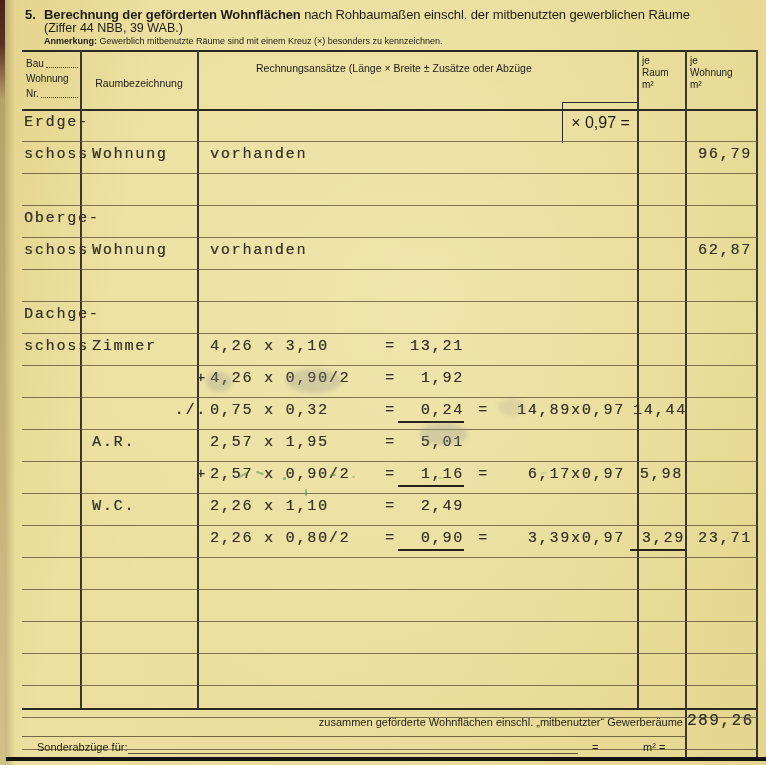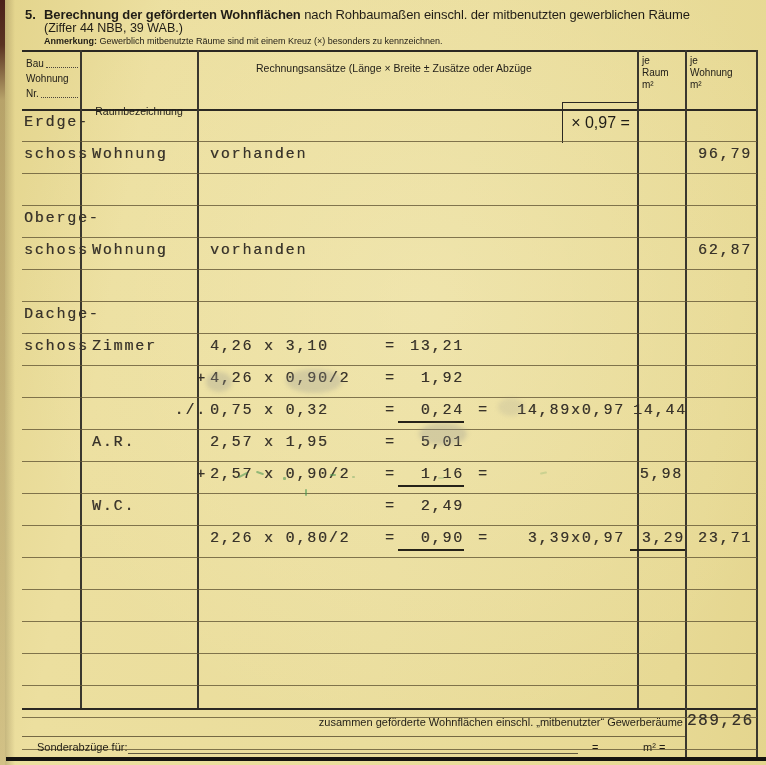--- a/index.html
+++ b/index.html
@@ -30,21 +30,21 @@
   
   .hline{position:absolute;background:#2b2822;}
   .thinline{position:absolute;background:rgba(95,84,52,.85);}
   .vline{position:absolute;width:1.5px;background:#3a372e;}
 
   
   .hdr{position:absolute;font-size:10px;line-height:12px;color:#23201a;}
   .col1hdr{left:26px;top:55px;width:52px;}
   .col1hdr .row{display:flex;align-items:flex-end;height:15px;}
   .leader{flex:1;border-bottom:1px dotted #4a443a;margin-left:2px;margin-bottom:2px;}
-  .col2hdr{left:82px;top:77px;width:114px;text-align:center;font-size:10.5px;margin-top:28px;}
+  .col2hdr{left:82px;top:77px;width:114px;text-align:center;font-size:10.5px;}
   .col3hdr{left:256px;top:62px;font-size:10.5px;line-height:13px;}
   .factorbox{position:absolute;left:562px;top:72px;width:75px;height:40px;
     border-top:1.5px solid #2b2822;border-left:1.5px solid #2b2822;
     display:flex;align-items:center;justify-content:center;font-size:16px;margin-top:30px;}
   .col4hdr{left:642px;top:55px;}
   .col5hdr{left:690px;top:55px;}
 
   
   #rows{position:absolute;left:22px;top:110px;width:735px;}
   .trow{position:relative;box-sizing:border-box;height:32px;
@@ -182,24 +182,26 @@
         <span class="c-expr">2,57 x 1,95</span>
         <span class="c-eq">=</span>
         <span class="c-result">5,01</span>
       </div>
       <div class="trow">
         <span class="c-prefix">+</span>
         <span class="c-expr">2,57 x 0,90/2</span>
         <span class="c-eq">=</span>
         <span class="c-result ul">1,16</span>
         <span class="c-chaineq">=</span>
+        <span class="c-chain">6,17x0,97</span>
         <span class="c-raum">5,98</span>
       </div>
       <div class="trow">
         <span class="c-room">W.C.</span>
+        <span class="c-expr">2,26 x 1,10</span>
         <span class="c-eq">=</span>
         <span class="c-result">2,49</span>
       </div>
       <div class="trow">
         <span class="c-expr">2,26 x 0,80/2</span>
         <span class="c-eq">=</span>
         <span class="c-result ul">0,90</span>
         <span class="c-chaineq">=</span>
         <span class="c-chain">3,39x0,97</span>
         <span class="c-raum ul">3,29</span>

